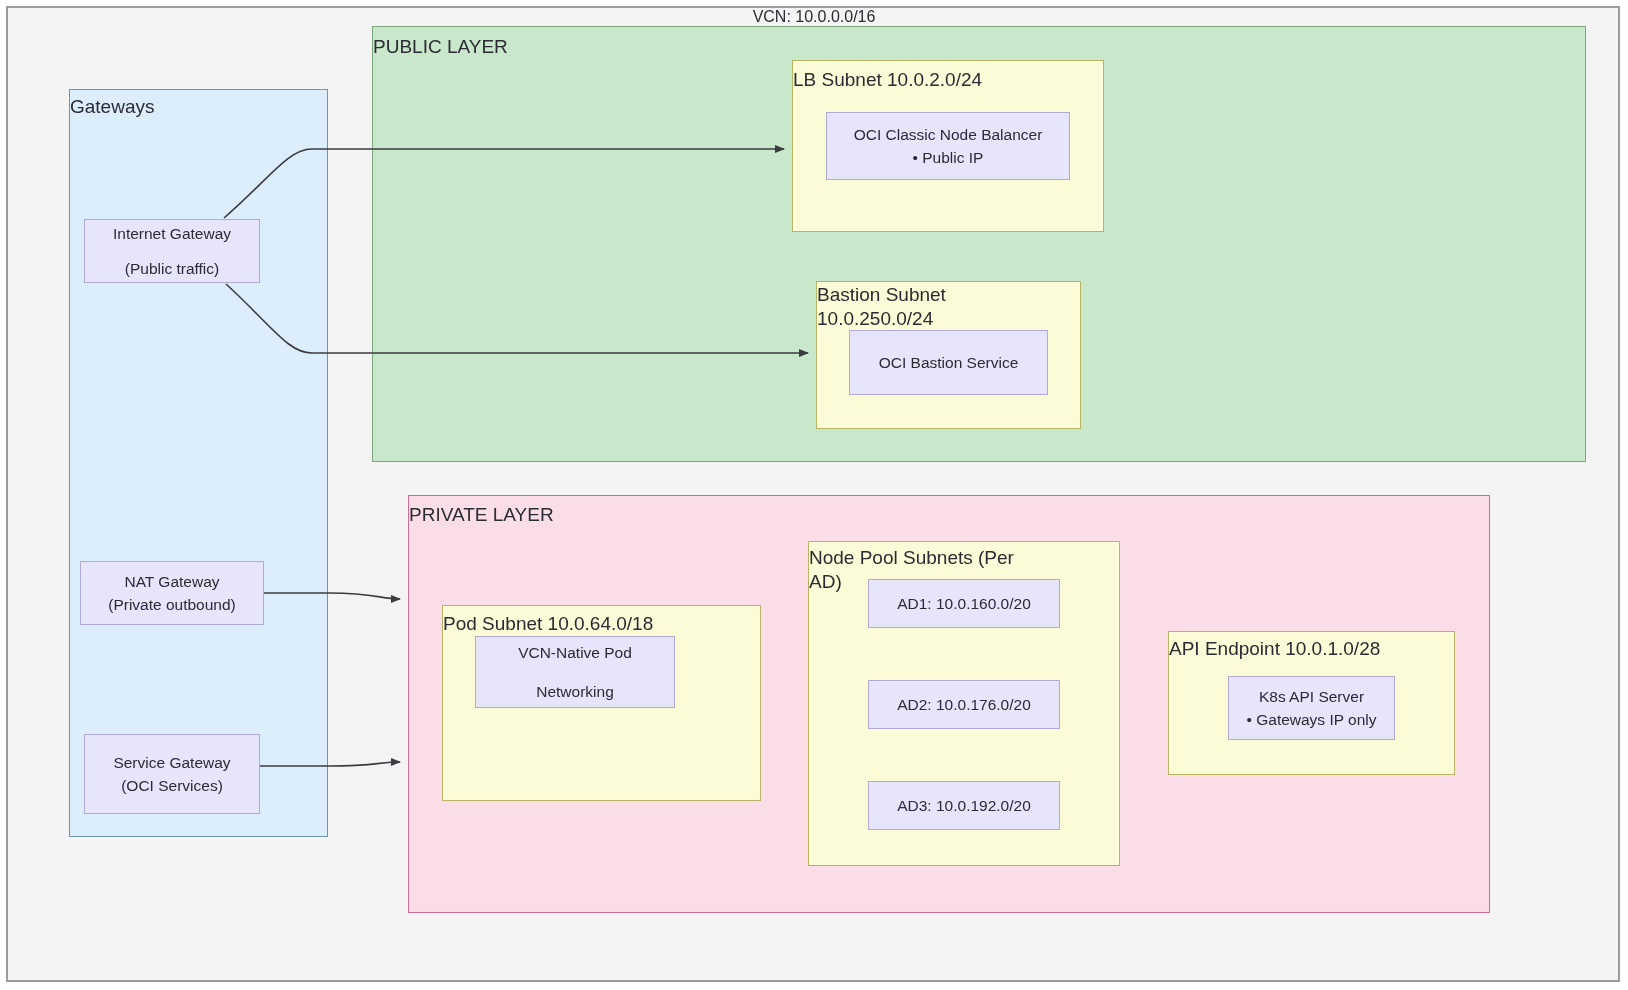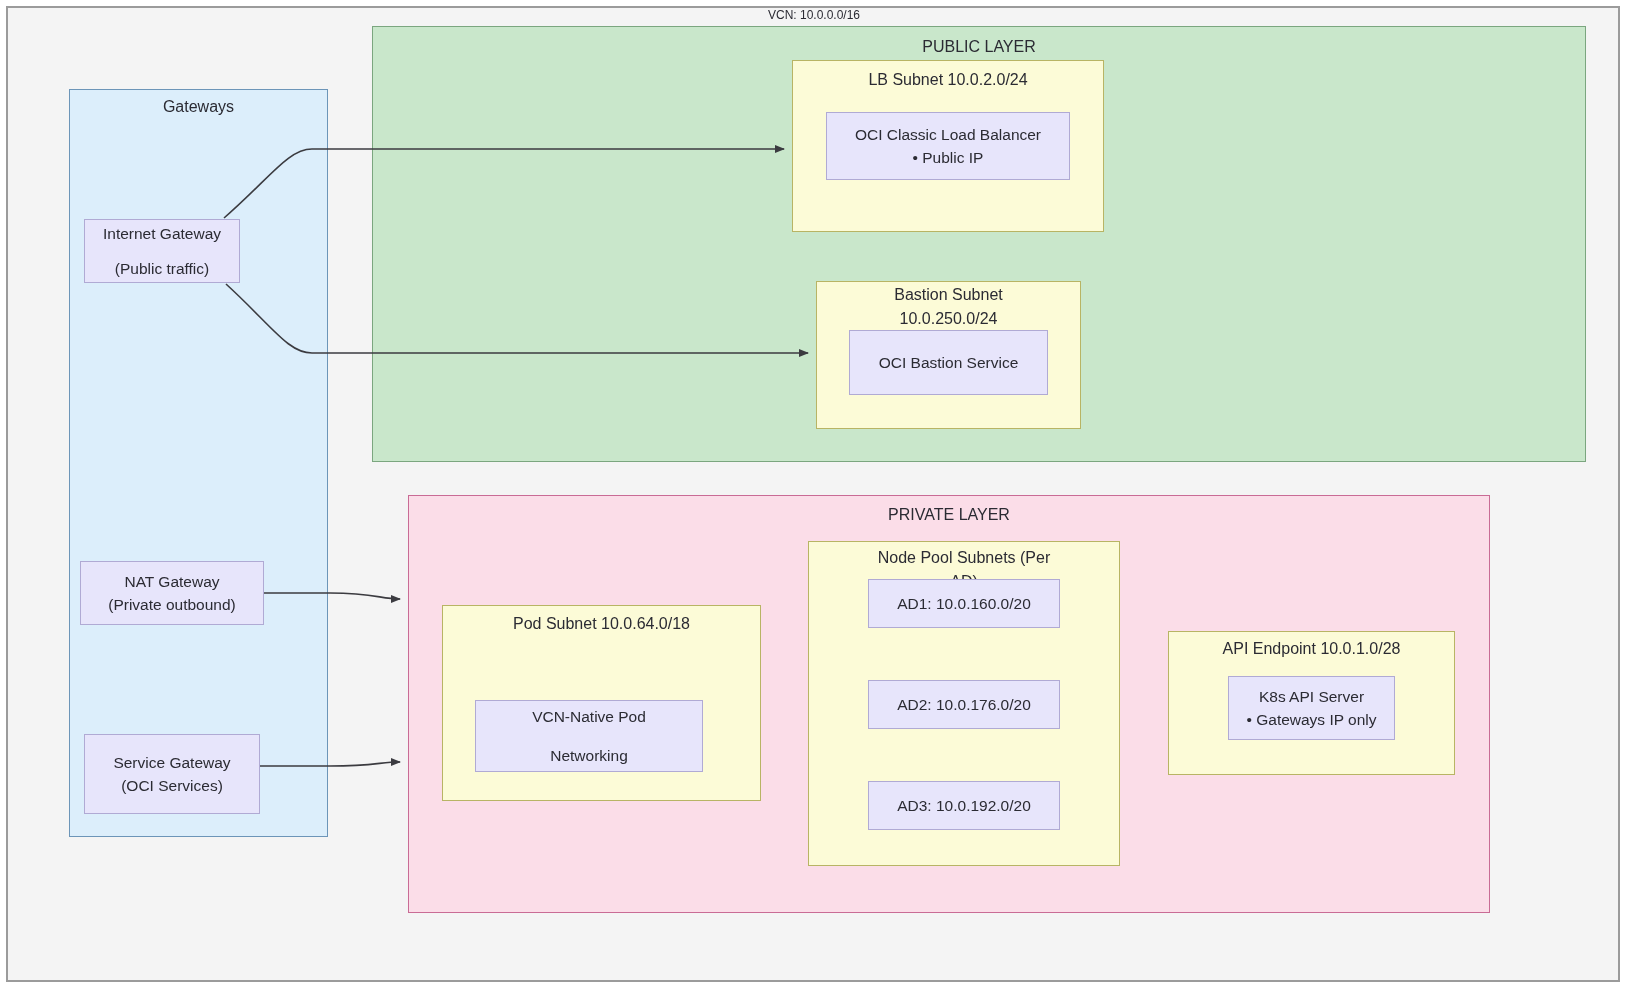--- a/index.html
+++ b/index.html
@@ -25,34 +25,34 @@
     background: #f4f4f4;
     border: 2px solid #9b9b9b;
     box-sizing: border-box;
   }
   .vcn-title {
     position: absolute;
     left: 0;
     top: 8px;
     width: 100%;
     text-align: center;
-    font-size: 12px;
+    font-size: 16px;
     color: #2b2b33;
   }
   
   .box {
     position: absolute;
     box-sizing: border-box;
   }
   .box-title {
     position: absolute;
     left: 0;
     width: 100%;
-    text-align: center;
-    font-size: 16px;
+    text-align: left;
+    font-size: 19px;
     color: #2b2b33;
     line-height: 24px;
     pointer-events: none;
   }
   .layer-public {
     background: #c9e7cb;
     border: 1px solid #7ba67f;
   }
   .layer-private {
     background: #fbdde8;
@@ -104,40 +104,40 @@
   <div class="vcn-title">VCN: 10.0.0.0/16</div>
 
   <div class="box layer-public" style="left:372px; top:26px; width:1214px; height:436px;">
     <div class="box-title" style="top:8px;">PUBLIC LAYER</div>
   </div>
 
   <div class="box subnet" style="left:792px; top:60px; width:312px; height:172px;">
     <div class="box-title" style="top:7px;">LB Subnet 10.0.2.0/24</div>
   </div>
   <div class="box node" style="left:826px; top:112px; width:244px; height:68px;">
-    <span class="line">OCI Classic Load Balancer</span>
+    <span class="line">OCI Classic Node Balancer</span>
     <span class="line">• Public IP</span>
   </div>
 
   <div class="box subnet" style="left:816px; top:281px; width:265px; height:148px;">
     <div class="box-title" style="top:1px;">Bastion Subnet</div>
     <div class="box-title" style="top:25px;">10.0.250.0/24</div>
   </div>
   <div class="box node" style="left:849px; top:330px; width:199px; height:65px;">
     <span class="line">OCI Bastion Service</span>
   </div>
 
   <div class="box layer-private" style="left:408px; top:495px; width:1082px; height:418px;">
     <div class="box-title" style="top:7px;">PRIVATE LAYER</div>
   </div>
 
   <div class="box subnet" style="left:442px; top:605px; width:319px; height:196px;">
     <div class="box-title" style="top:6px;">Pod Subnet 10.0.64.0/18</div>
   </div>
-  <div class="box node" style="left:475px; top:700px; width:228px; height:72px;gap:16px;">
+  <div class="box node" style="left:475px; top:636px; width:200px; height:72px;gap:16px;">
     <span class="line">VCN-Native Pod</span>
     <span class="line">Networking</span>
   </div>
 
   <div class="box subnet" style="left:808px; top:541px; width:312px; height:325px;">
     <div class="box-title" style="top:4px;">Node Pool Subnets (Per</div>
     <div class="box-title" style="top:28px;">AD)</div>
   </div>
   <div class="box node" style="left:868px; top:579px; width:192px; height:49px;">
     <span class="line">AD1: 10.0.160.0/20</span>
@@ -153,21 +153,21 @@
     <div class="box-title" style="top:5px;">API Endpoint 10.0.1.0/28</div>
   </div>
   <div class="box node" style="left:1228px; top:676px; width:167px; height:64px;">
     <span class="line">K8s API Server</span>
     <span class="line">• Gateways IP only</span>
   </div>
 
   <div class="box gateways-group" style="left:42px; top:89px; width:259px; height:748px;">
     <div class="box-title" style="top:5px;">Gateways</div>
   </div>
-  <div class="box node" style="left:84px; top:219px; width:156px; height:64px;gap:12px;">
+  <div class="box node" style="left:84px; top:219px; width:176px; height:64px;gap:12px;">
     <span class="line">Internet Gateway</span>
     <span class="line">(Public traffic)</span>
   </div>
   <div class="box node" style="left:80px; top:561px; width:184px; height:64px;">
     <span class="line">NAT Gateway</span>
     <span class="line">(Private outbound)</span>
   </div>
   <div class="box node" style="left:84px; top:734px; width:176px; height:80px;">
     <span class="line">Service Gateway</span>
     <span class="line">(OCI Services)</span>

